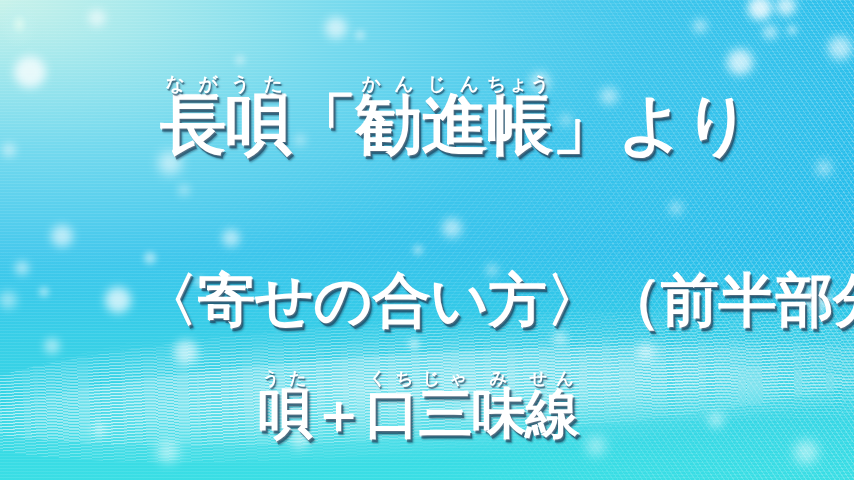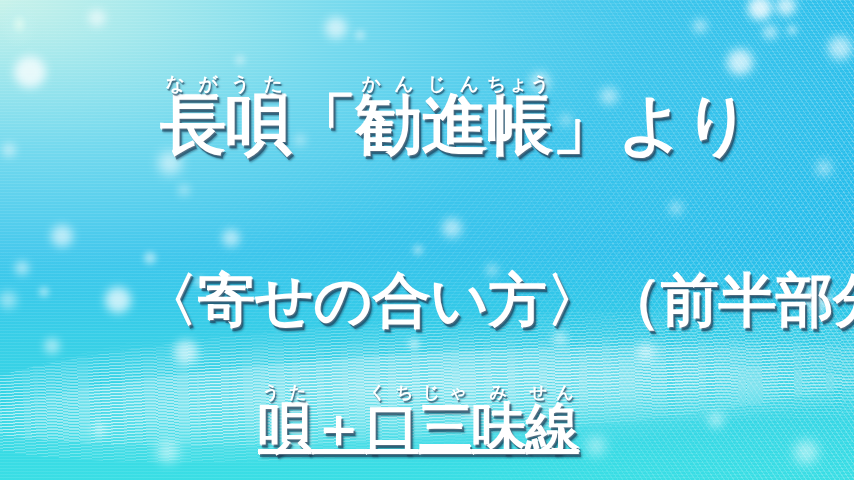--- a/index.html
+++ b/index.html
@@ -112,21 +112,21 @@
     text-shadow:
        1px 2px 0 rgba(28,60,86,0.50),
        2px 2px 2px rgba(20,50,76,0.35);
   }
 
   #line1{left:160px;top:74px;font-size:66px;}
   #line1 rt{font-size:.285em;}
   #line2{left:28px;top:180px;font-size:62px;}
   #line2 rt{font-size:.295em;}
   #line3{left:140px;top:262px;font-size:58px;}
-  #line4{left:258px;top:384px;font-size:54px;text-decoration:underline;}
+  #line4{left:258px;top:370px;font-size:54px;}
   #line4 rt{font-size:.32em;letter-spacing:.04em;}
 </style>
 </head>
 <body>
 
 <div id="stage">
 
   <div class="bg-base"></div>
   <div class="bg-leftwash"></div>
   <div class="bg-bottomglow"></div>

